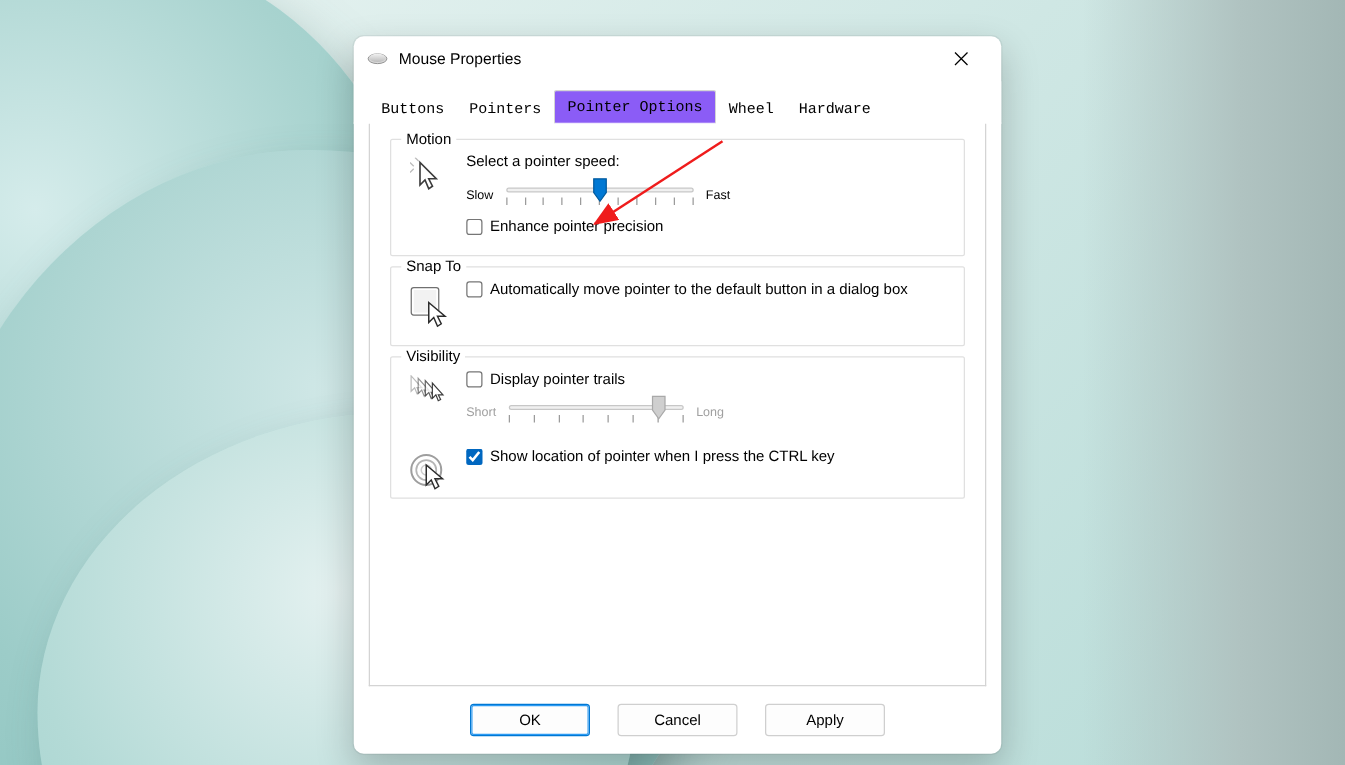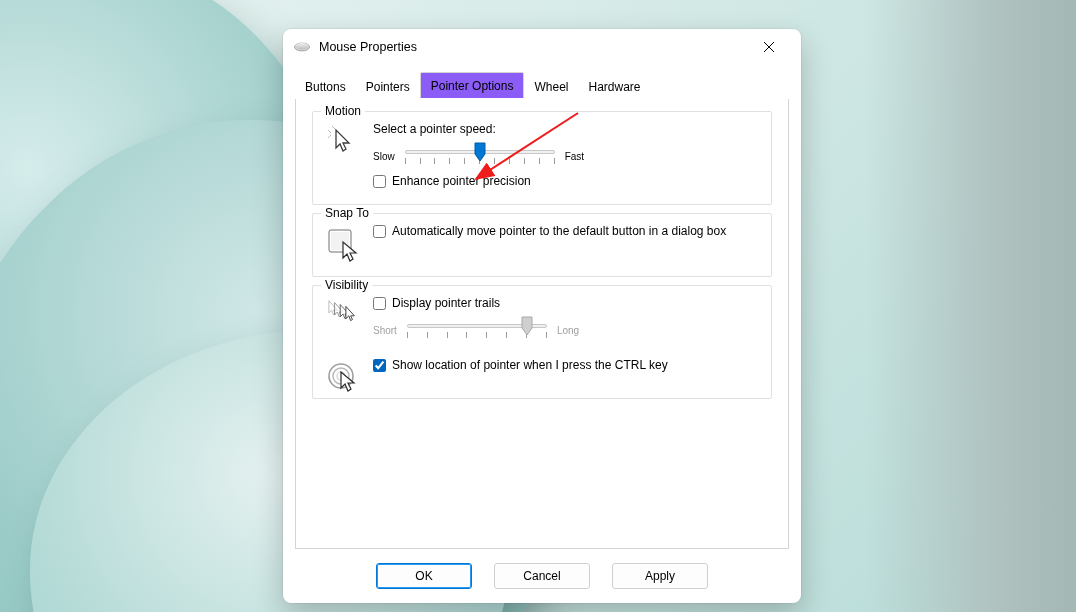--- a/index.html
+++ b/index.html
@@ -52,20 +52,21 @@
       width: 44px; height: 28px; display: flex; align-items: center; justify-content: center;
       border-radius: 4px; cursor: default;
     }
 
     
     .tabstrip {
       display:flex; align-items:flex-end; padding: 0 12px; height: 34px;
       background:#fff;
       border-bottom: 1px solid #fff;
       gap: 0px;
+      font-family: Liberation Mono, monospace;
     }
     .tab {
       padding: 6px 10px 5px 10px; font-size: 12px; position:relative; top:1px;
       cursor: default;
     }
     .tab.active {
       border: 1px solid #d4d4d4; border-bottom: 1px solid #fff;
       background:#8b5cf6; border-radius: 2px 2px 0 0;
     }
 

